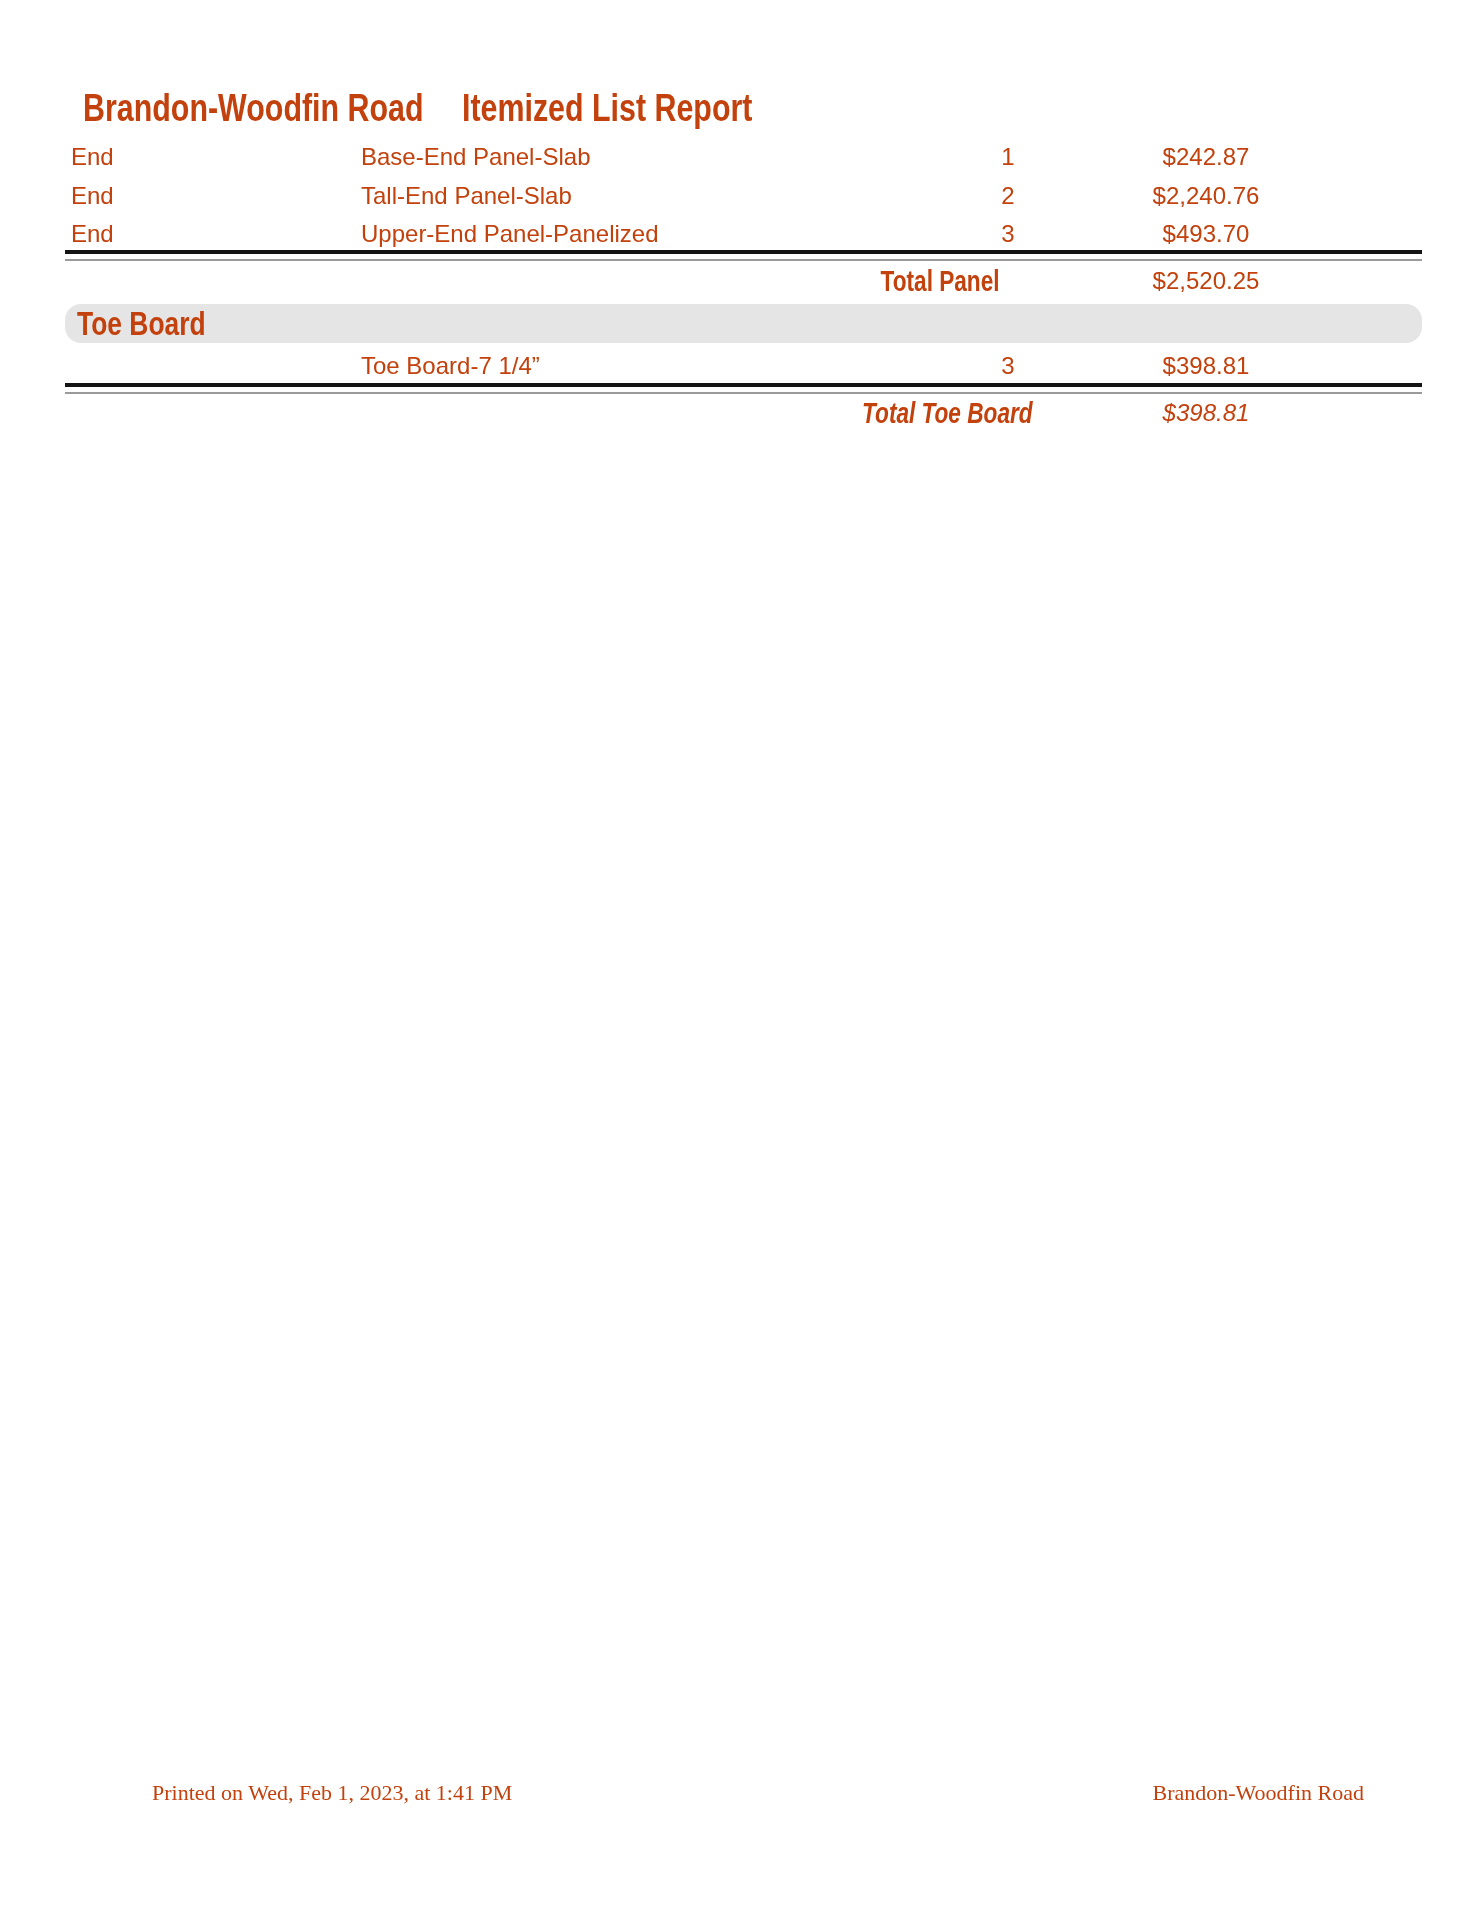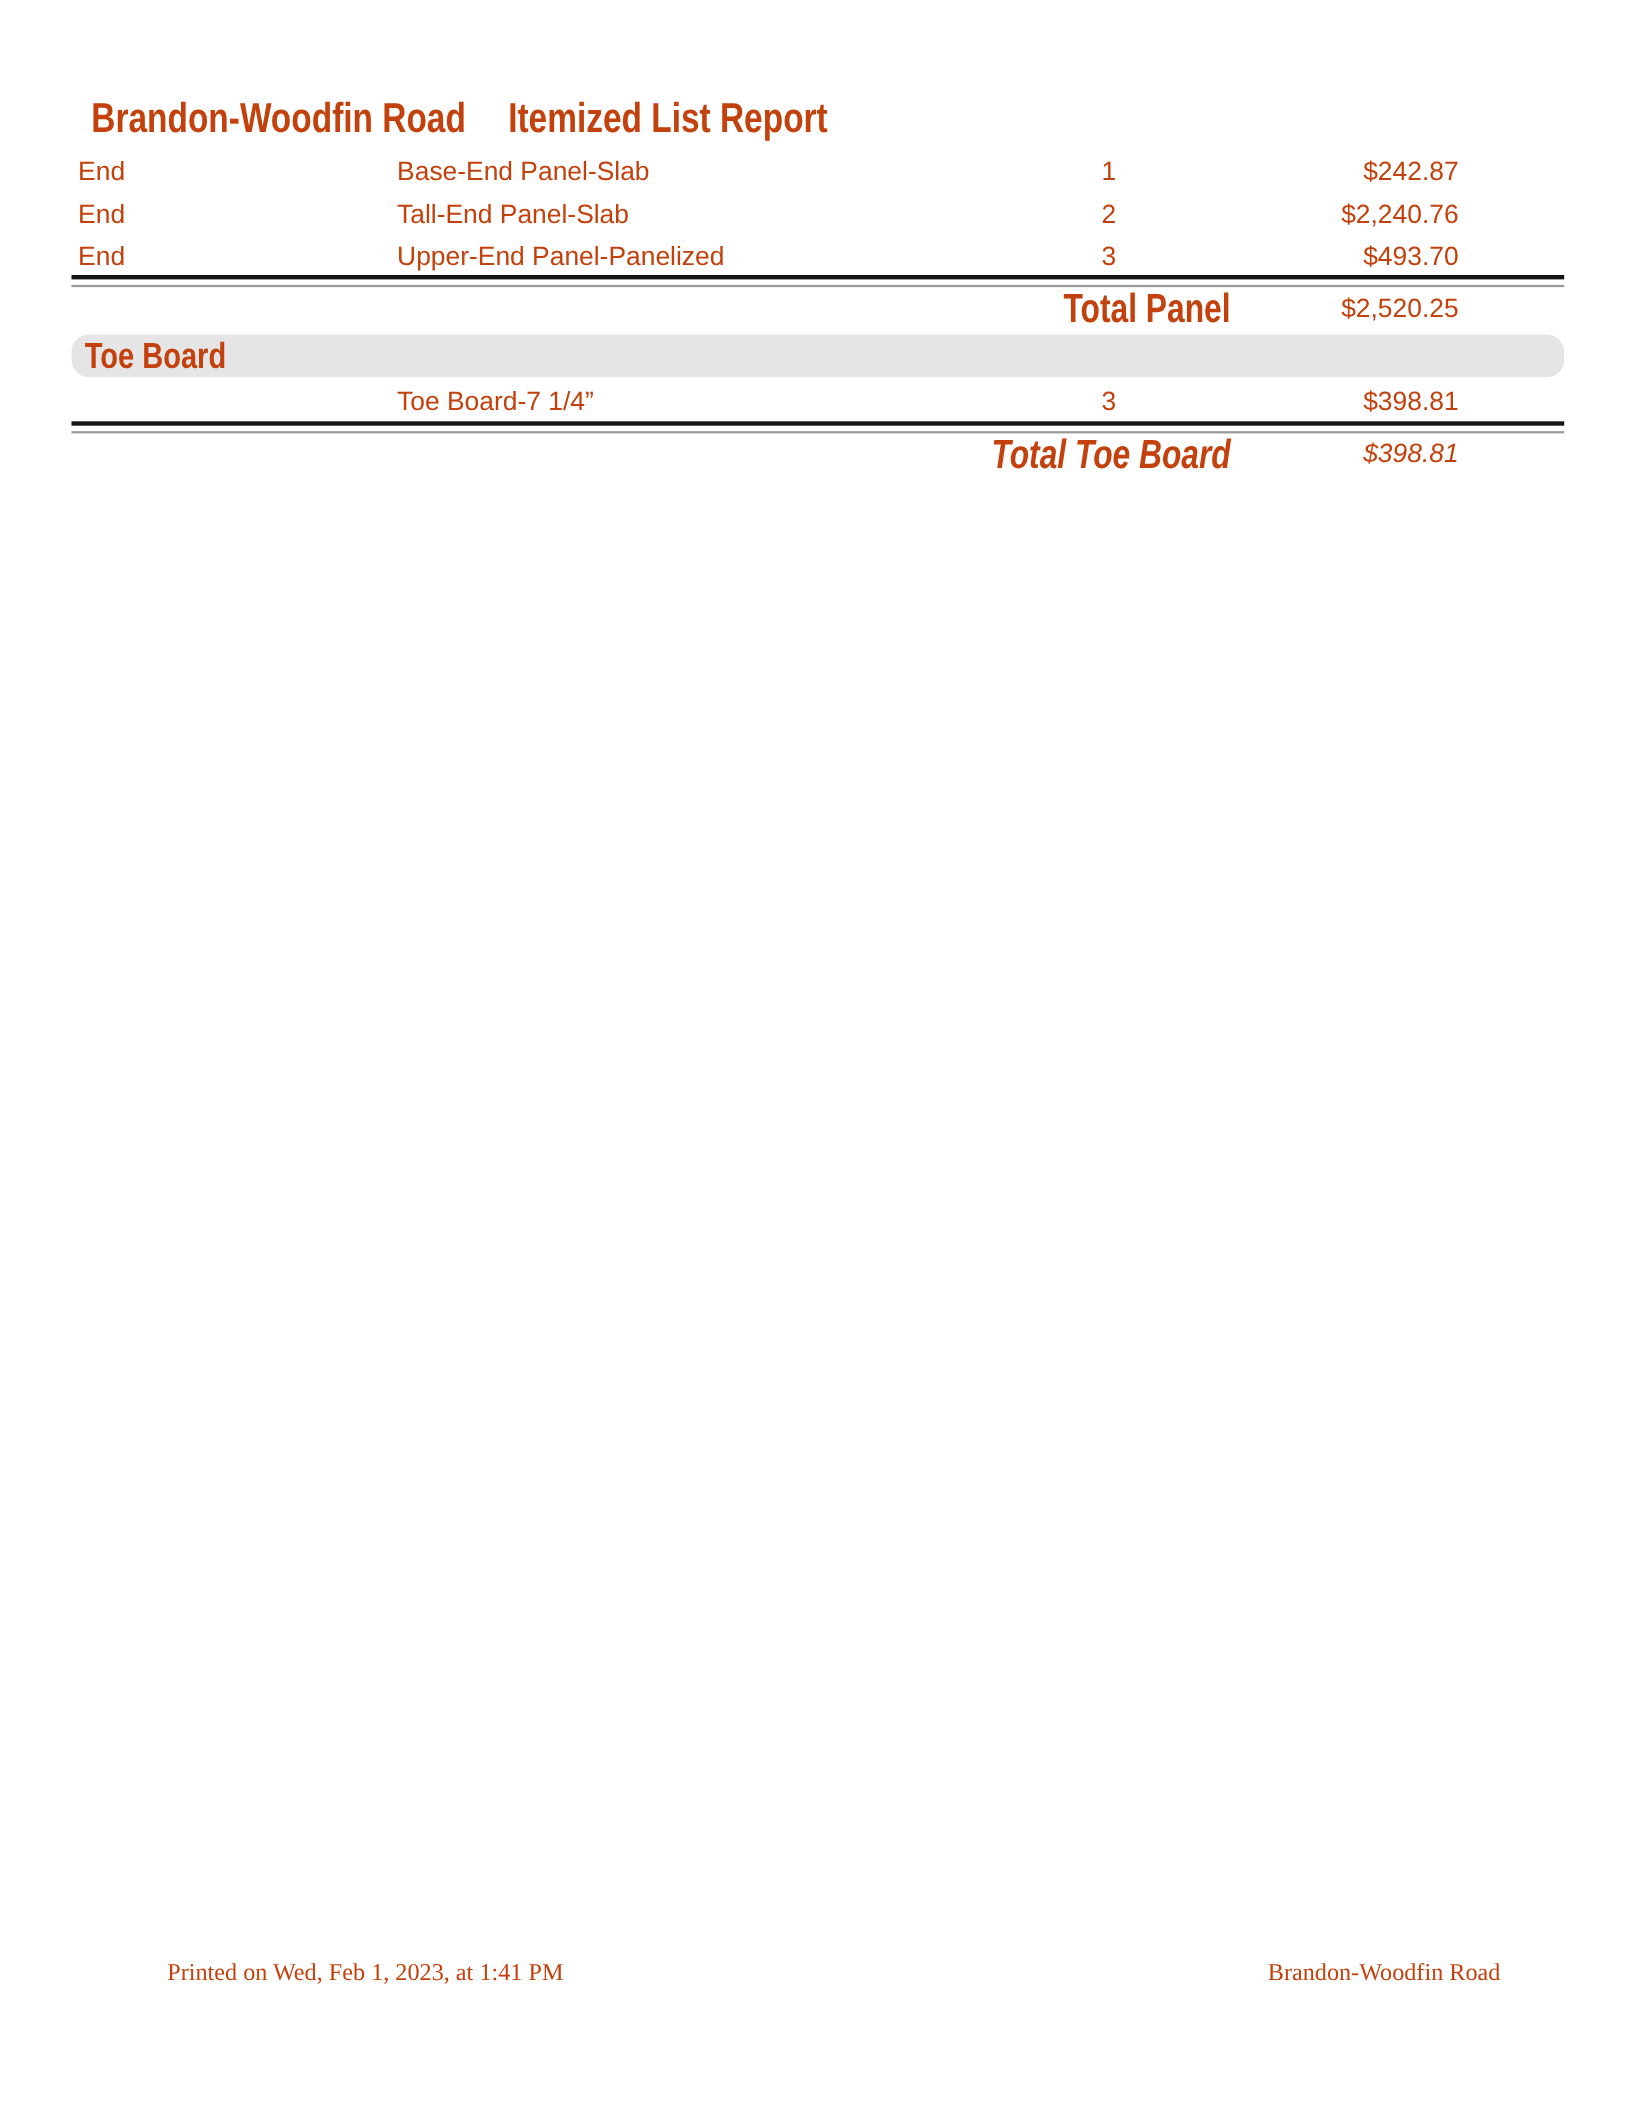--- a/index.html
+++ b/index.html
@@ -38,42 +38,42 @@
     font-size: 24px;
   }
   .r1 { top: 143px; }
   .r2 { top: 182px; }
   .r3 { top: 220px; }
   .r-toe { top: 352px; }
 
   .c-cat   { position: absolute; left: 6px;   white-space: nowrap; }
   .c-desc  { position: absolute; left: 296px; white-space: nowrap; }
   .c-qty   { position: absolute; left: 873px; width: 140px; text-align: center; }
-  .c-price { position: absolute; right: 96px; width: 240px; text-align: right; white-space: nowrap; }
+  .c-price { position: absolute; right: 96px; width: 240px; text-align: center; white-space: nowrap; }
 
   
   .rule { position: absolute; left: 65px; width: 1357px; }
   .rule.thick { height: 4px; background: #141414; }
   .rule.thin  { height: 2px; background: #9a9a9a; }
   .rule1t { top: 250px; }
   .rule1n { top: 259px; }
   .rule2t { top: 383px; }
   .rule2n { top: 392px; }
 
   
   .row.total { height: 32px; line-height: 32px; }
   .t-panel { top: 265px; }
   .t-toe   { top: 397px; font-style: italic; }
   .c-total-label {
     position: absolute;
-    right: 303px;
+    right: 289px;
     width: 420px;
-    text-align: right;
+    text-align: center;
     font-weight: bold;
-    font-size: 37px;
+    font-size: 29px;
     white-space: nowrap;
   }
   .cond-r {
     display: inline-block;
     transform: scaleX(0.78);
     transform-origin: right center;
   }
 
   
   .band {

